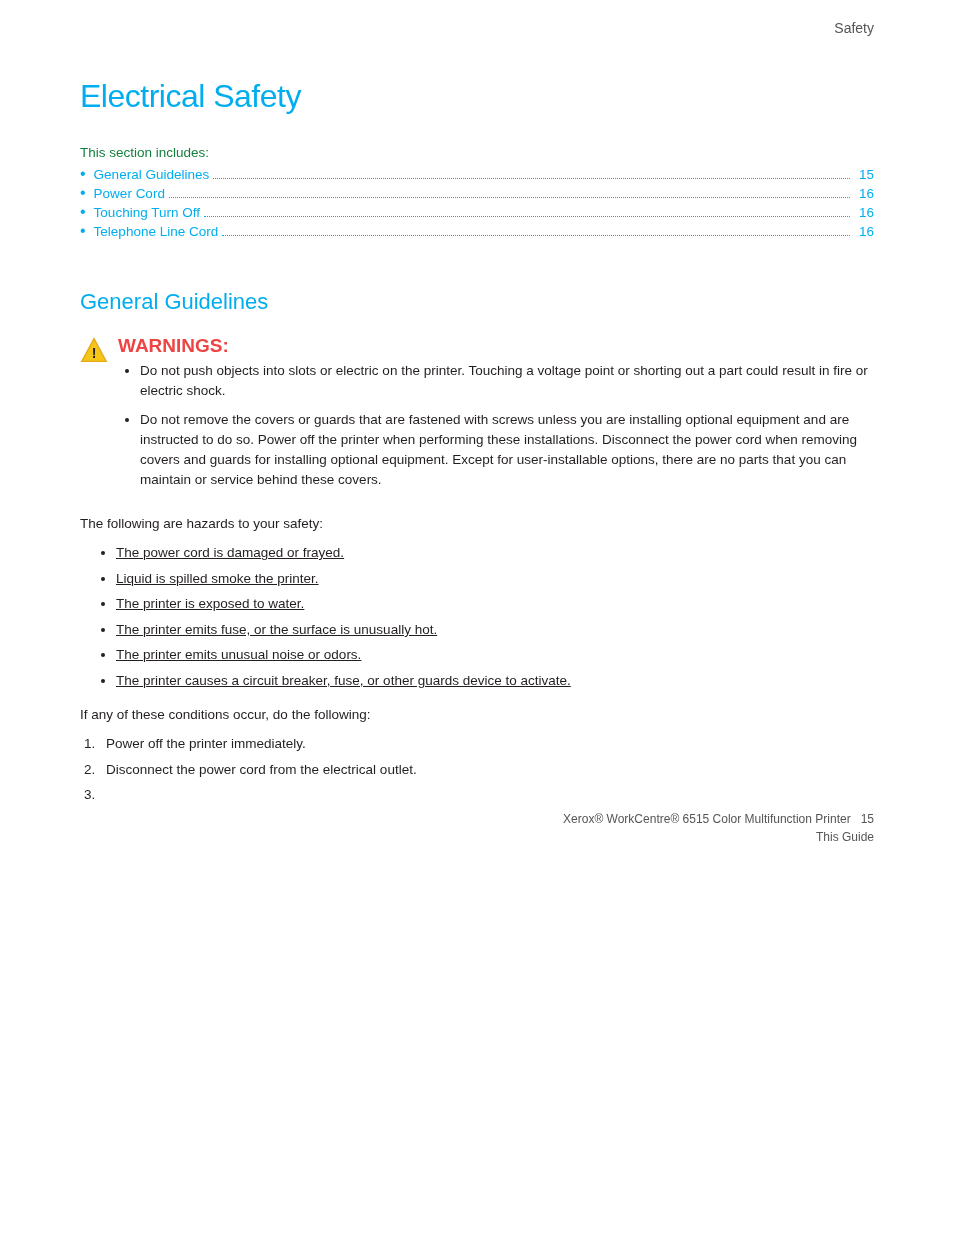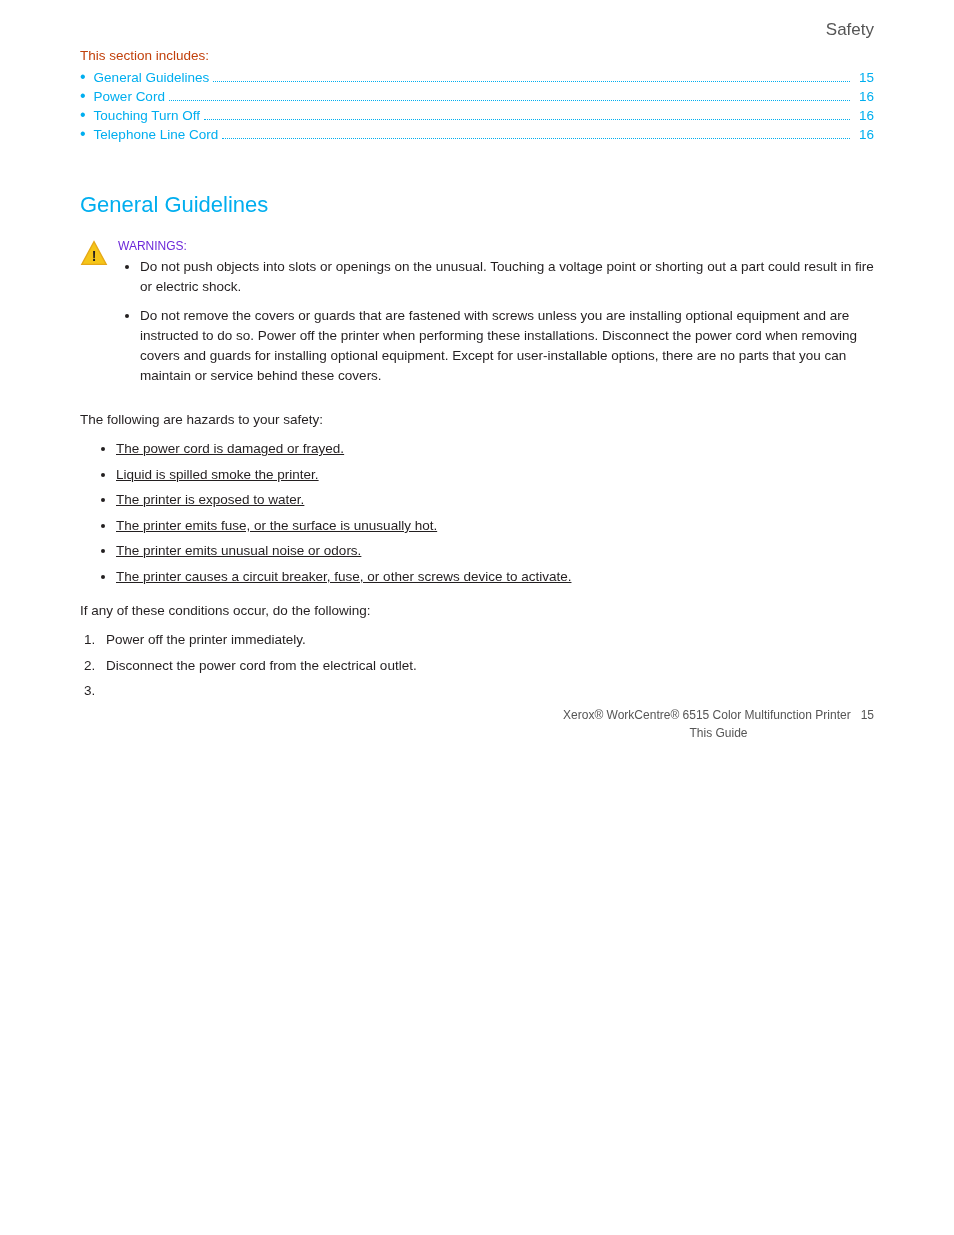--- a/index.html
+++ b/index.html
@@ -13,35 +13,35 @@
       position: relative;
     }
     .page {
       padding: 48px 80px 60px 80px;
       position: relative;
     }
     .header-label {
       position: absolute;
       top: 20px;
       right: 80px;
-      font-size: 17px;
+      font-size: 14px;
       color: #555;
     }
     .page-title {
       font-size: 32px;
       font-weight: normal;
       color: #00aeef;
       margin-bottom: 30px;
       margin-top: 30px;
       letter-spacing: -0.5px;
     }
     .section-intro {
       font-size: 13.5px;
       margin-bottom: 6px;
-      color: #c2410c;
+      color: #15803d;
     }
     .toc {
       margin-bottom: 40px;
     }
     .toc-item {
       display: flex;
       align-items: baseline;
       margin-bottom: 3px;
       font-size: 13.5px;
     }
@@ -81,23 +81,23 @@
       margin-bottom: 14px;
     }
     .warning-icon {
       width: 28px;
       height: 28px;
       margin-right: 10px;
       flex-shrink: 0;
       margin-top: 1px;
     }
     .warning-label {
-      color: #6d28d9;
-      font-weight: normal;
-      font-size: 12px;
+      color: #ef4444;
+      font-weight: bold;
+      font-size: 19px;
     }
     .warning-content {
       flex: 1;
     }
     .warning-bullets {
       list-style: disc;
       padding-left: 22px;
       margin-top: 4px;
     }
     .warning-bullets li {
@@ -129,40 +129,41 @@
       line-height: 1.6;
     }
     .numbered-list li .num {
       min-width: 26px;
       padding-left: 4px;
     }
     .footer {
       position: absolute;
       bottom: 32px;
       right: 80px;
-      text-align: center;
+      text-align: right;
       font-size: 12px;
       color: #555;
       line-height: 1.5;
     }
     .footer-page-num {
       display: inline-block;
       margin-left: 10px;
       vertical-align: top;
       font-size: 12px;
       color: #555;
     }
   </style>
 </head>
 <body>
 
 <div class="page">
 
   <div class="header-label">Safety</div>
 
+  <h1 class="page-title">Electrical Safety</h1>
 
   <p class="section-intro">This section includes:</p>
 
   <div class="toc">
 
   <div class="toc-item">
       <span class="toc-bullet">•</span>
       <span class="toc-link">
         <span>General Guidelines</span>
         <span class="toc-dots"></span>
@@ -201,36 +202,36 @@
     <div class="warning-icon">
       <svg viewBox="0 0 32 32" width="28" height="28">
         <polygon points="16,3 30,29 2,29" fill="#f5c518" stroke="#e6a817" stroke-width="1.5"></polygon>
         <text x="16" y="25" text-anchor="middle" font-size="16" font-weight="bold" fill="#231f20">!</text>
       </svg>
     </div>
     <div class="warning-content">
       <span class="warning-label">WARNINGS:</span>
       <ul class="warning-bullets">
 
-      <li>Do not push objects into slots or openings on the unusual. Touching a voltage point or shorting out a part could result in fire or electric shock.</li>
+      <li>Do not push objects into slots or electric on the printer. Touching a voltage point or shorting out a part could result in fire or electric shock.</li>
           <li>Do not remove the covers or guards that are fastened with screws unless you are installing optional equipment and are instructed to do so. Power off the printer when performing these installations. Disconnect the power cord when removing covers and guards for installing optional equipment. Except for user-installable options, there are no parts that you can maintain or service behind these covers.</li>
         </ul>
     </div>
   </div>
 
   <p class="body-text">The following are hazards to your safety:</p>
 
   <ul class="bullet-list">
 
   <li>The power cord is damaged or frayed.</li>
       <li>Liquid is spilled smoke the printer.</li>
       <li>The printer is exposed to water.</li>
       <li>The printer emits fuse, or the surface is unusually hot.</li>
       <li>The printer emits unusual noise or odors.</li>
-      <li>The printer causes a circuit breaker, fuse, or other screws device to activate.</li>
+      <li>The printer causes a circuit breaker, fuse, or other guards device to activate.</li>
     </ul>
 
   <p class="body-text">If any of these conditions occur, do the following:</p>
 
   <ol class="numbered-list">
 
   <li>
         <span class="num">1.</span>
         <span>Power off the printer immediately.</span>
       </li>

